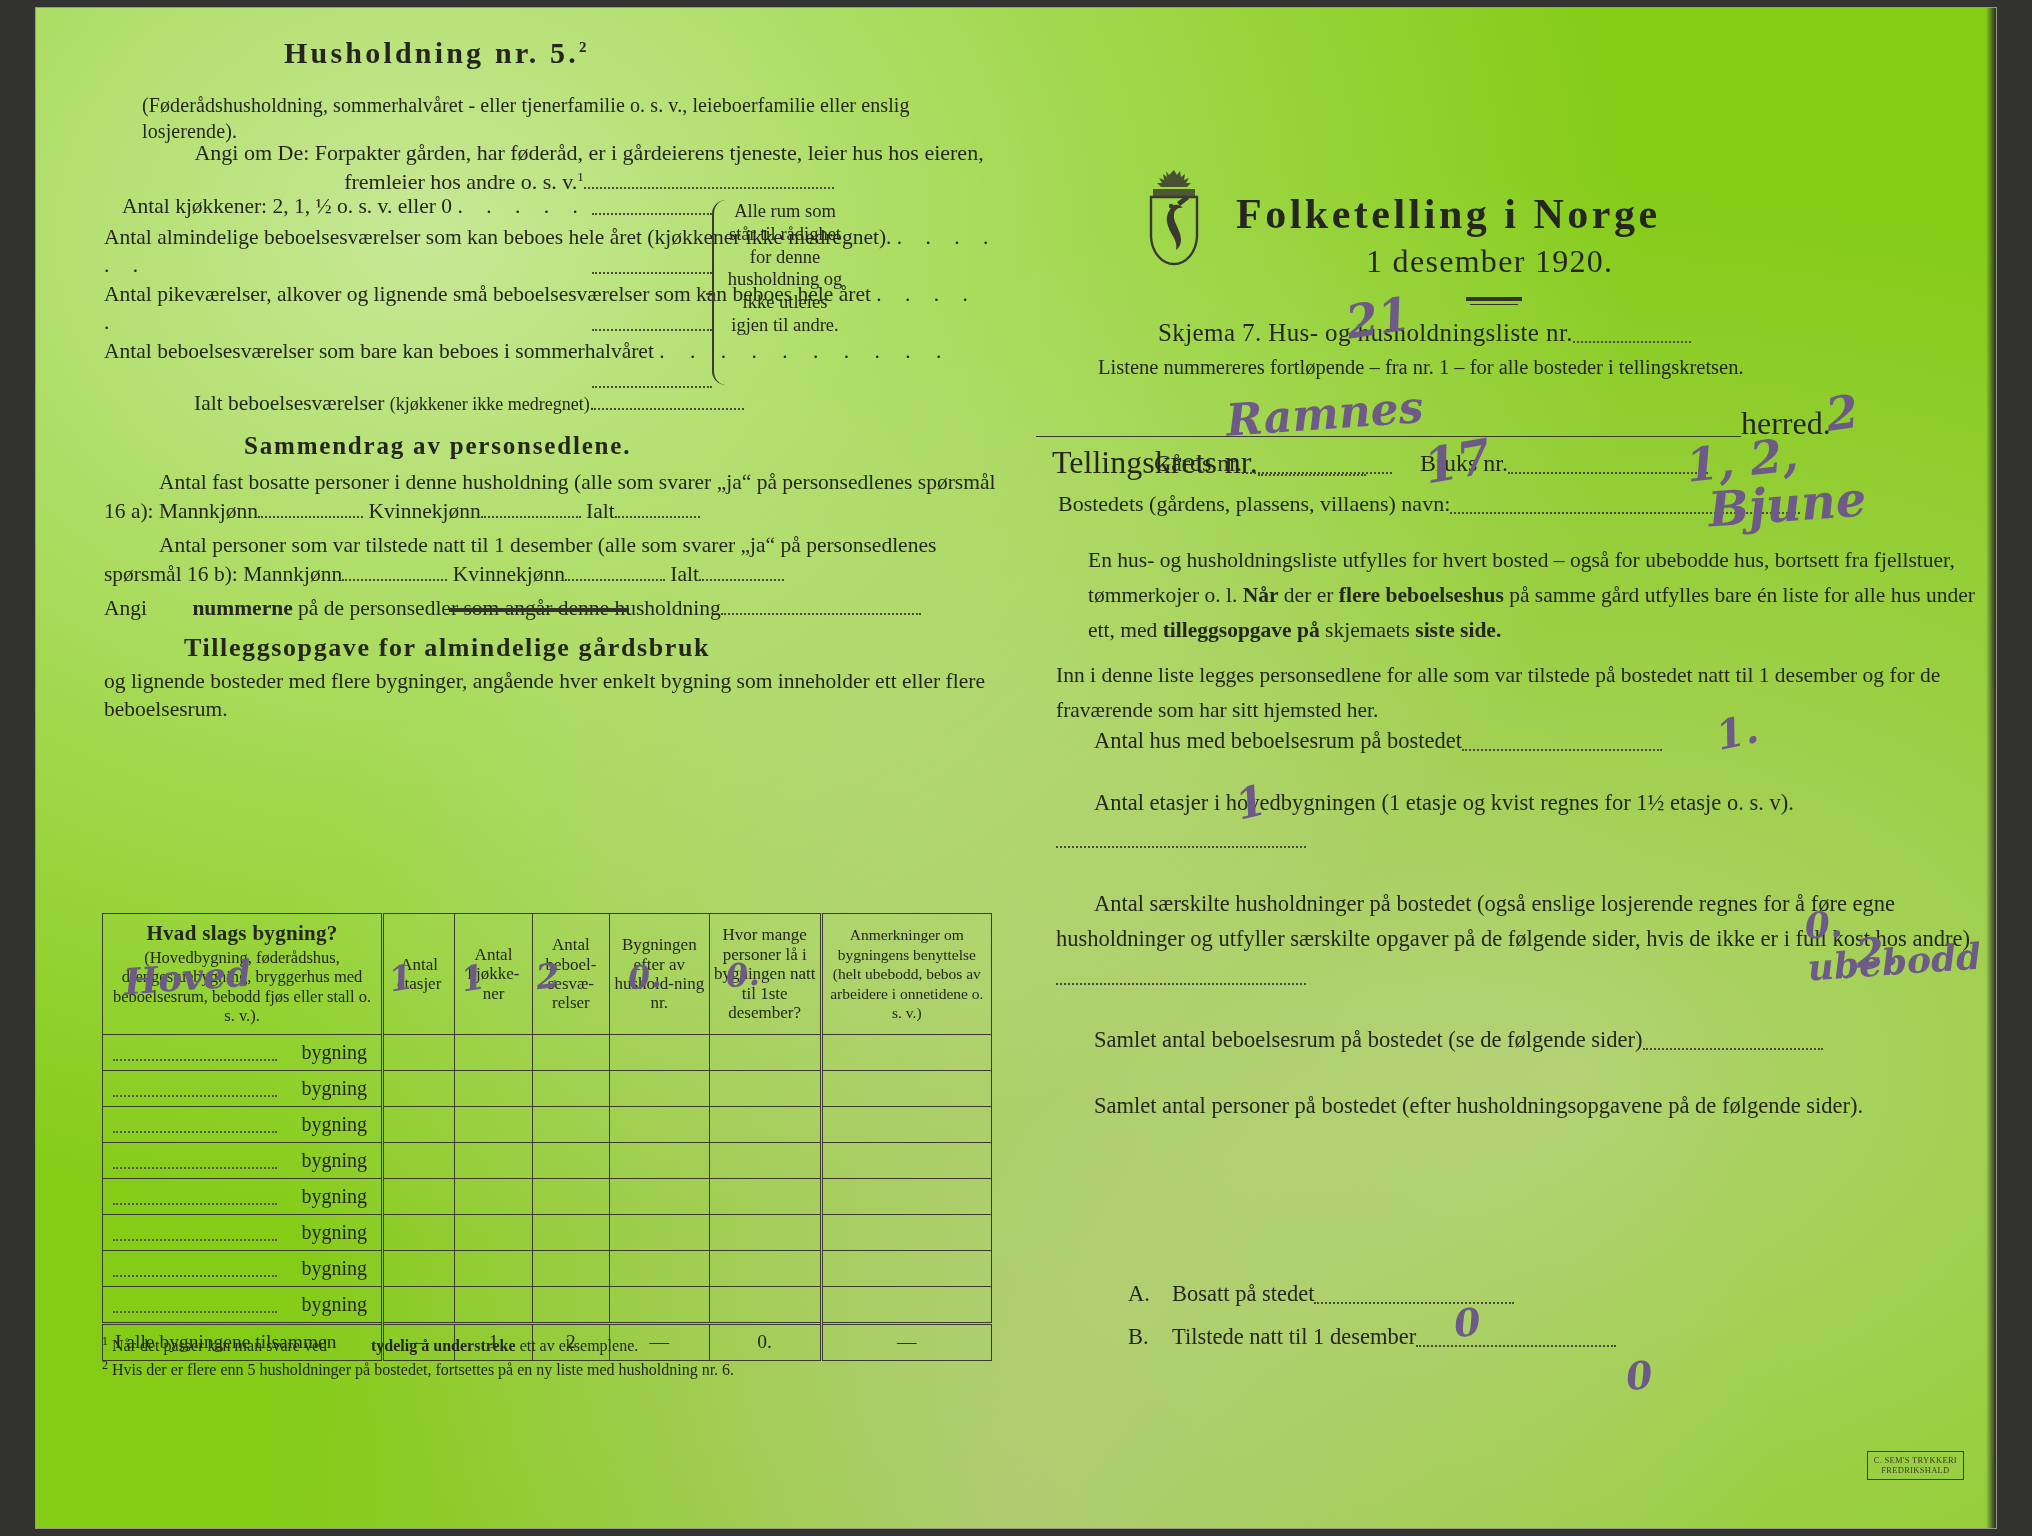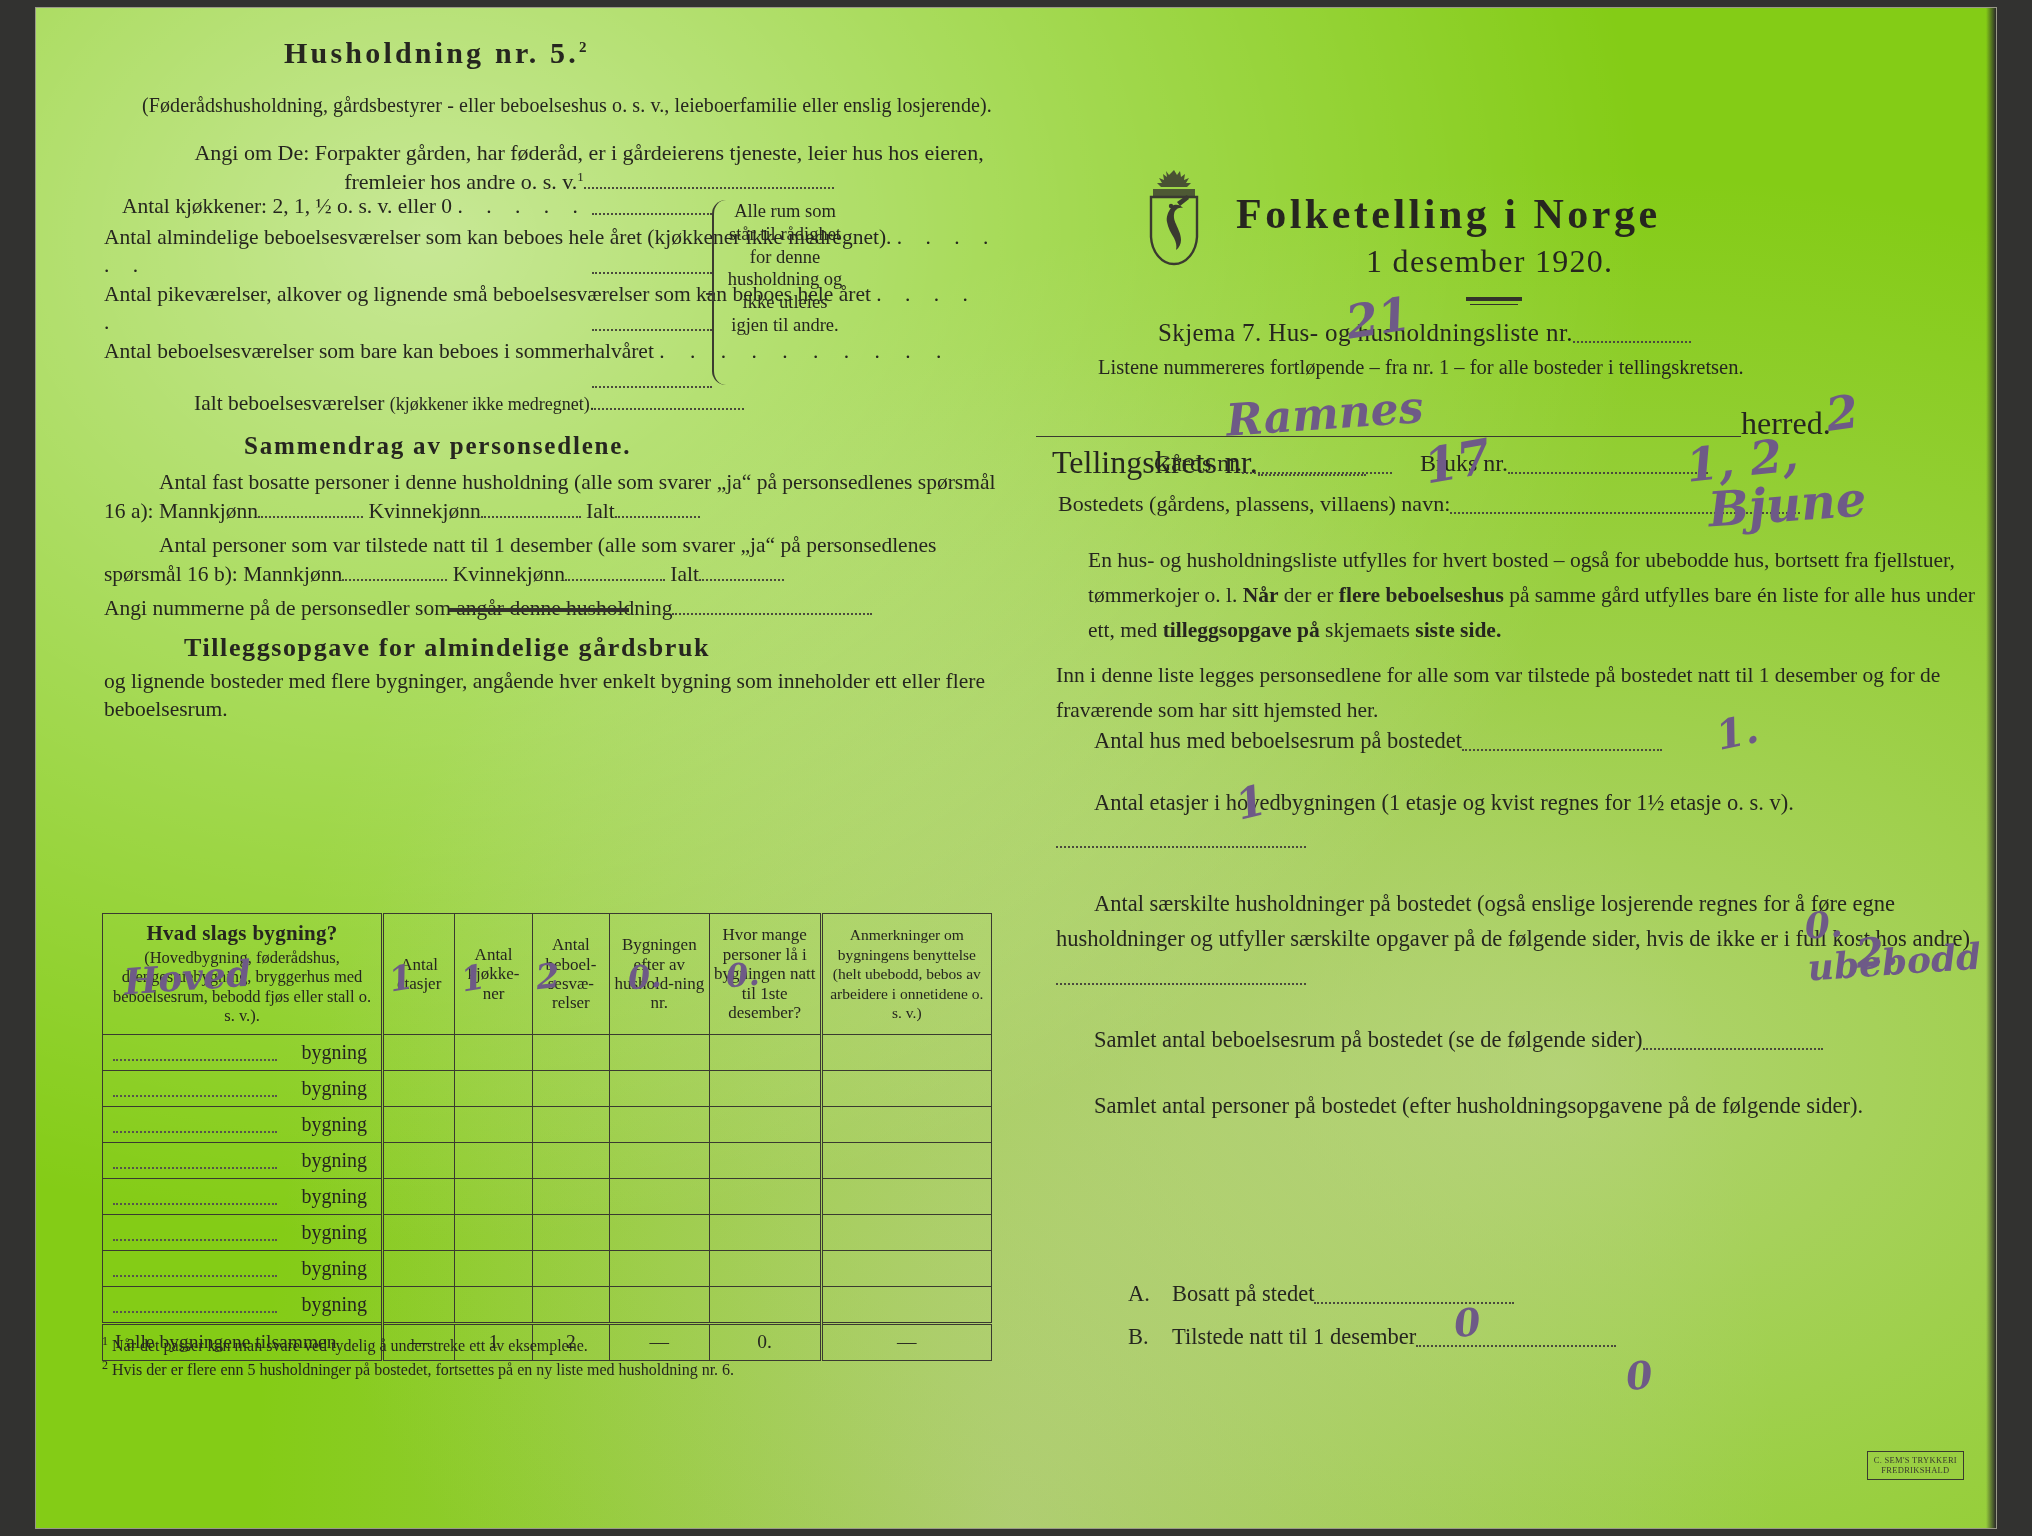--- a/index.html
+++ b/index.html
@@ -35,21 +35,21 @@
     background:linear-gradient(90deg,rgba(40,40,38,0),#2a2a28);}
 
   
   .col{position:absolute;top:0;bottom:0;color:#26261f;}
   #left-col{left:18px;width:960px;}
   #right-col{left:1000px;width:950px;}
 
   
   .t{font-size:21.5px;line-height:1.27;letter-spacing:.1px;}
   .sm{font-size:18px;}
-  .b{font-weight:normal;}
+  .b{font-weight:bold;margin-left:40px;}
   .dots{
     display:inline-block;
     border-bottom:2px dotted #4a4a3c;
     vertical-align:baseline;
     height:.85em;
   }
   
   #hh-title{position:absolute;left:230px;top:28px;
     font-size:30px;font-weight:bold;letter-spacing:3.2px;}
   #hh-title sup{font-size:15px;letter-spacing:0;}
@@ -148,21 +148,21 @@
 
 <div id="sheet">
   <div id="edge-inner-right"></div>
 
   <div class="col" id="left-col">
 
     <div id="hh-title">
       <span>Husholdning nr. 5.</span><sup>2</sup>
     </div>
 
-    <div id="hh-sub" class="t">(Føderådshusholdning, gårdsbestyrer - eller beboelseshus o. s. v., leieboerfamilie eller enslig losjerende).</div>
+    <div id="hh-sub" class="t">(Føderådshusholdning, sommerhalvåret - eller tjenerfamilie o. s. v., leieboerfamilie eller enslig losjerende).</div>
 
     <div id="angi-line">
       <span>Angi om De: Forpakter gården, har føderåd, er i gårdeierens tjeneste, leier hus hos eieren, fremleier hos andre o. s. v.</span><sup style="font-size:13px">1</sup><span class="dots" style="width:250px"></span>
     </div>
 
     <div id="rooms">
       <div class="qrow" style="height:28px">
         <span style="margin-left:18px">Antal kjøkkener: 2, 1, ½ o. s. v. eller 0</span>
         <span style="letter-spacing:9px"> . . . . .</span>
         <span class="fill" style="bottom:6px"></span>

